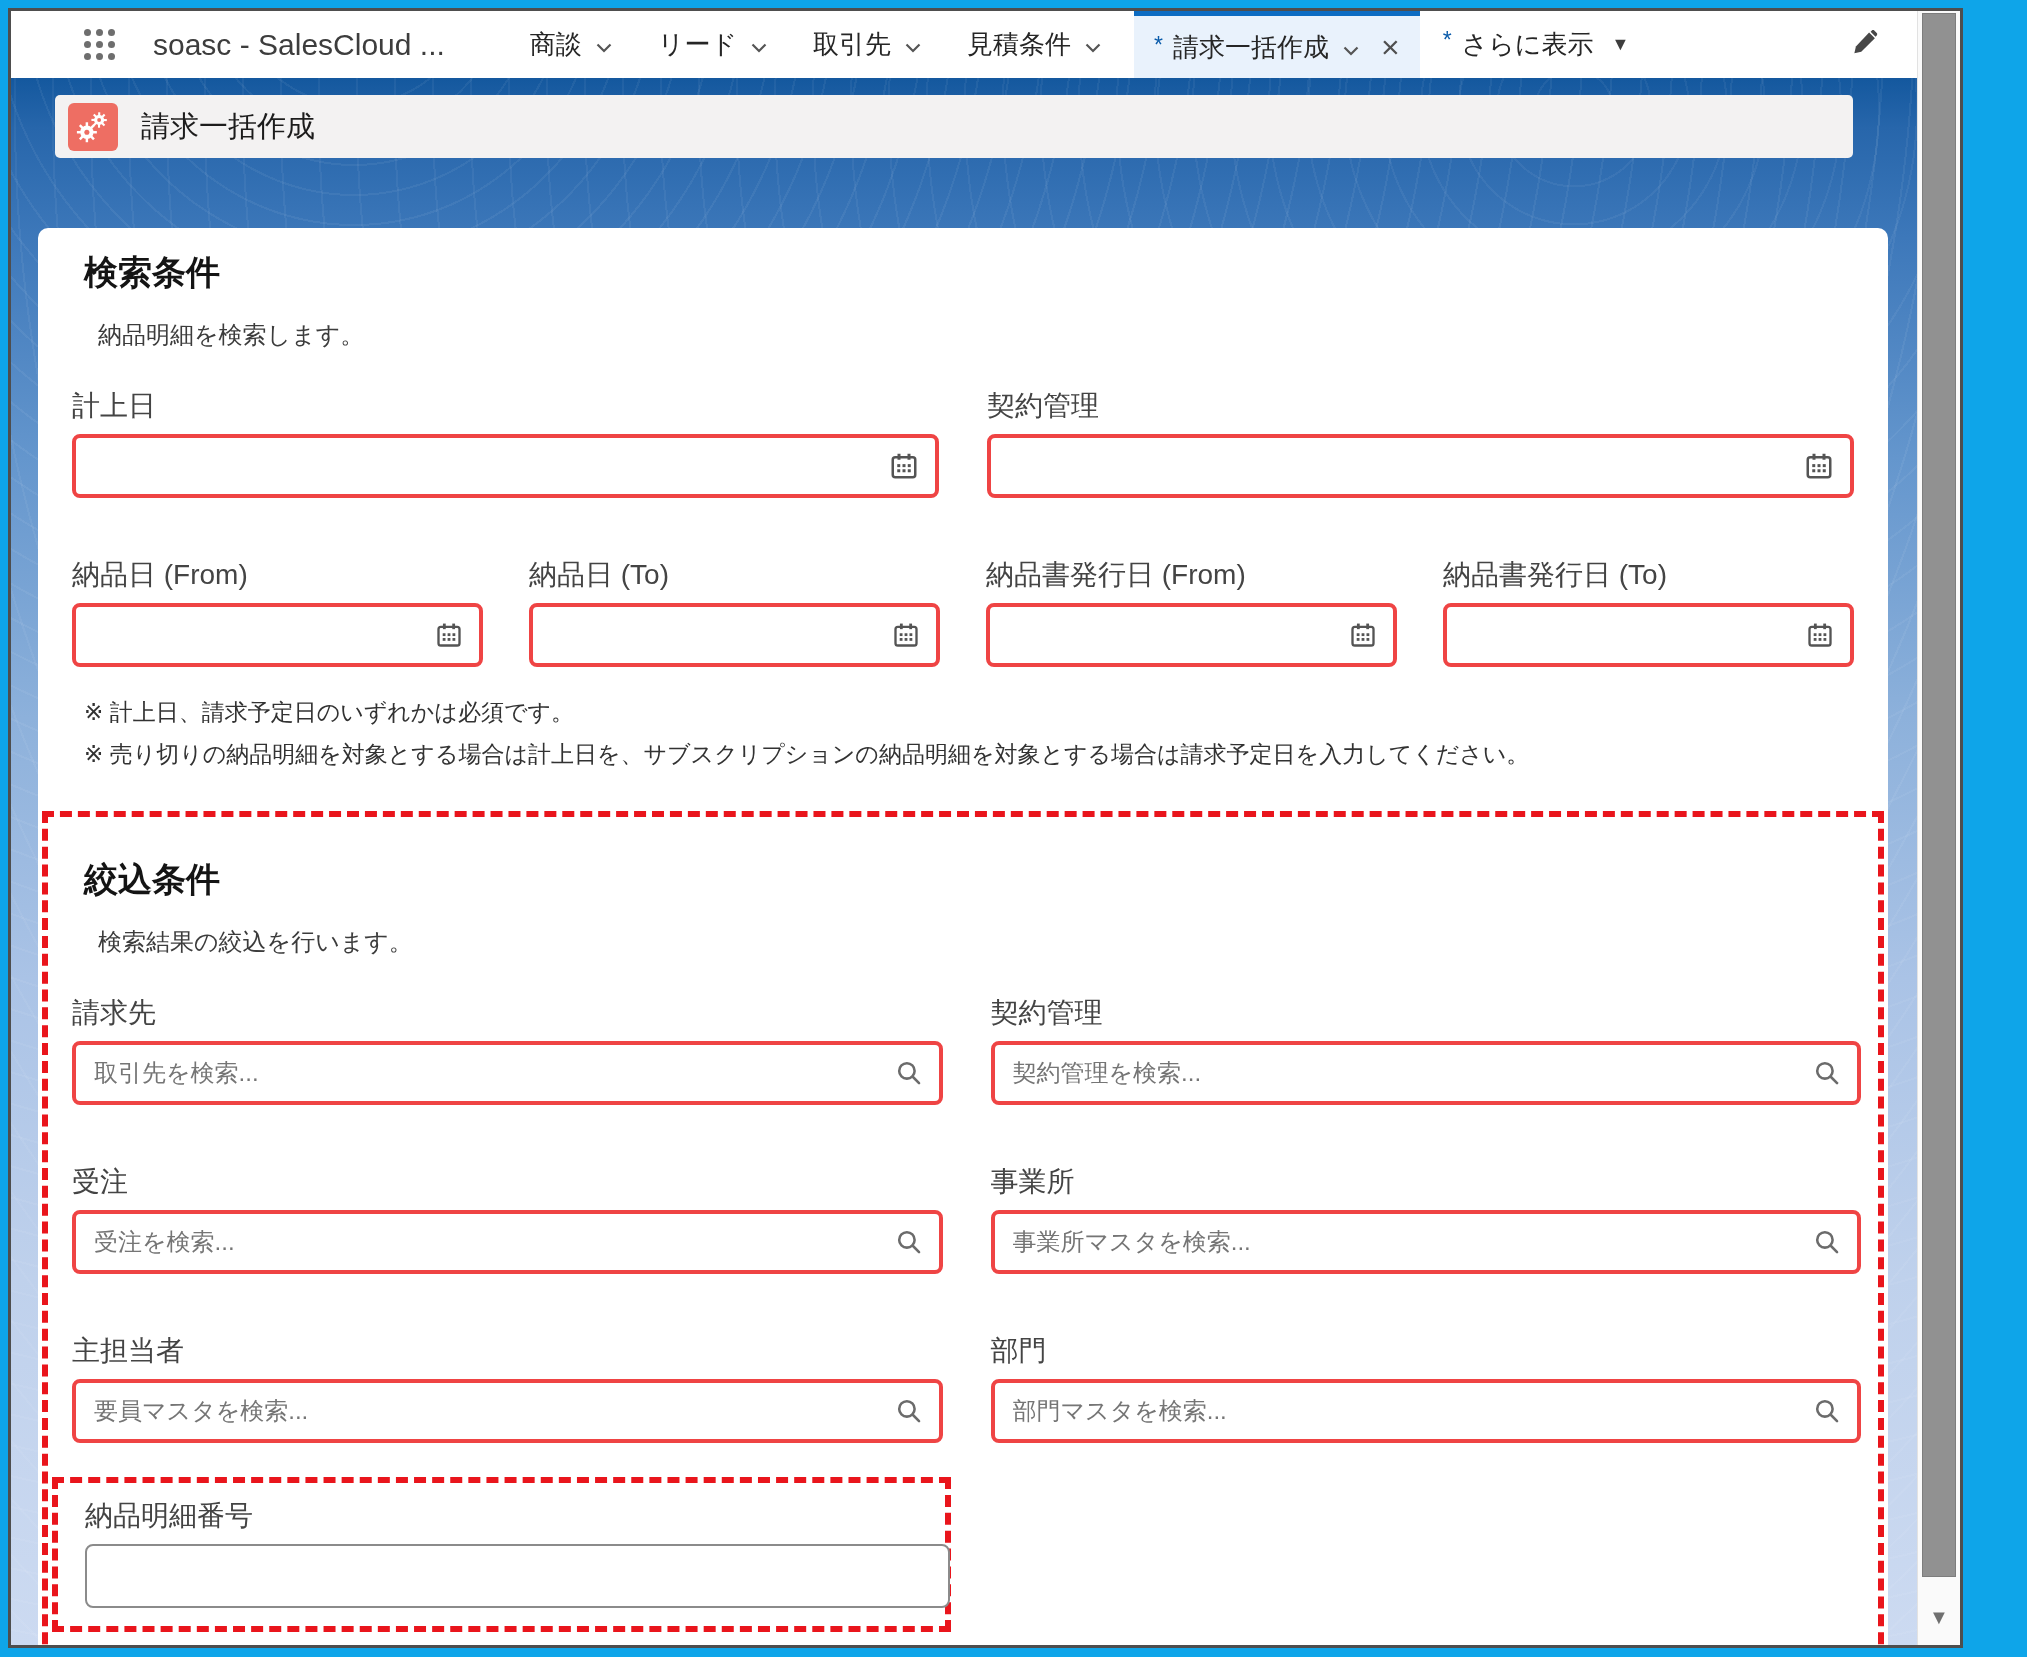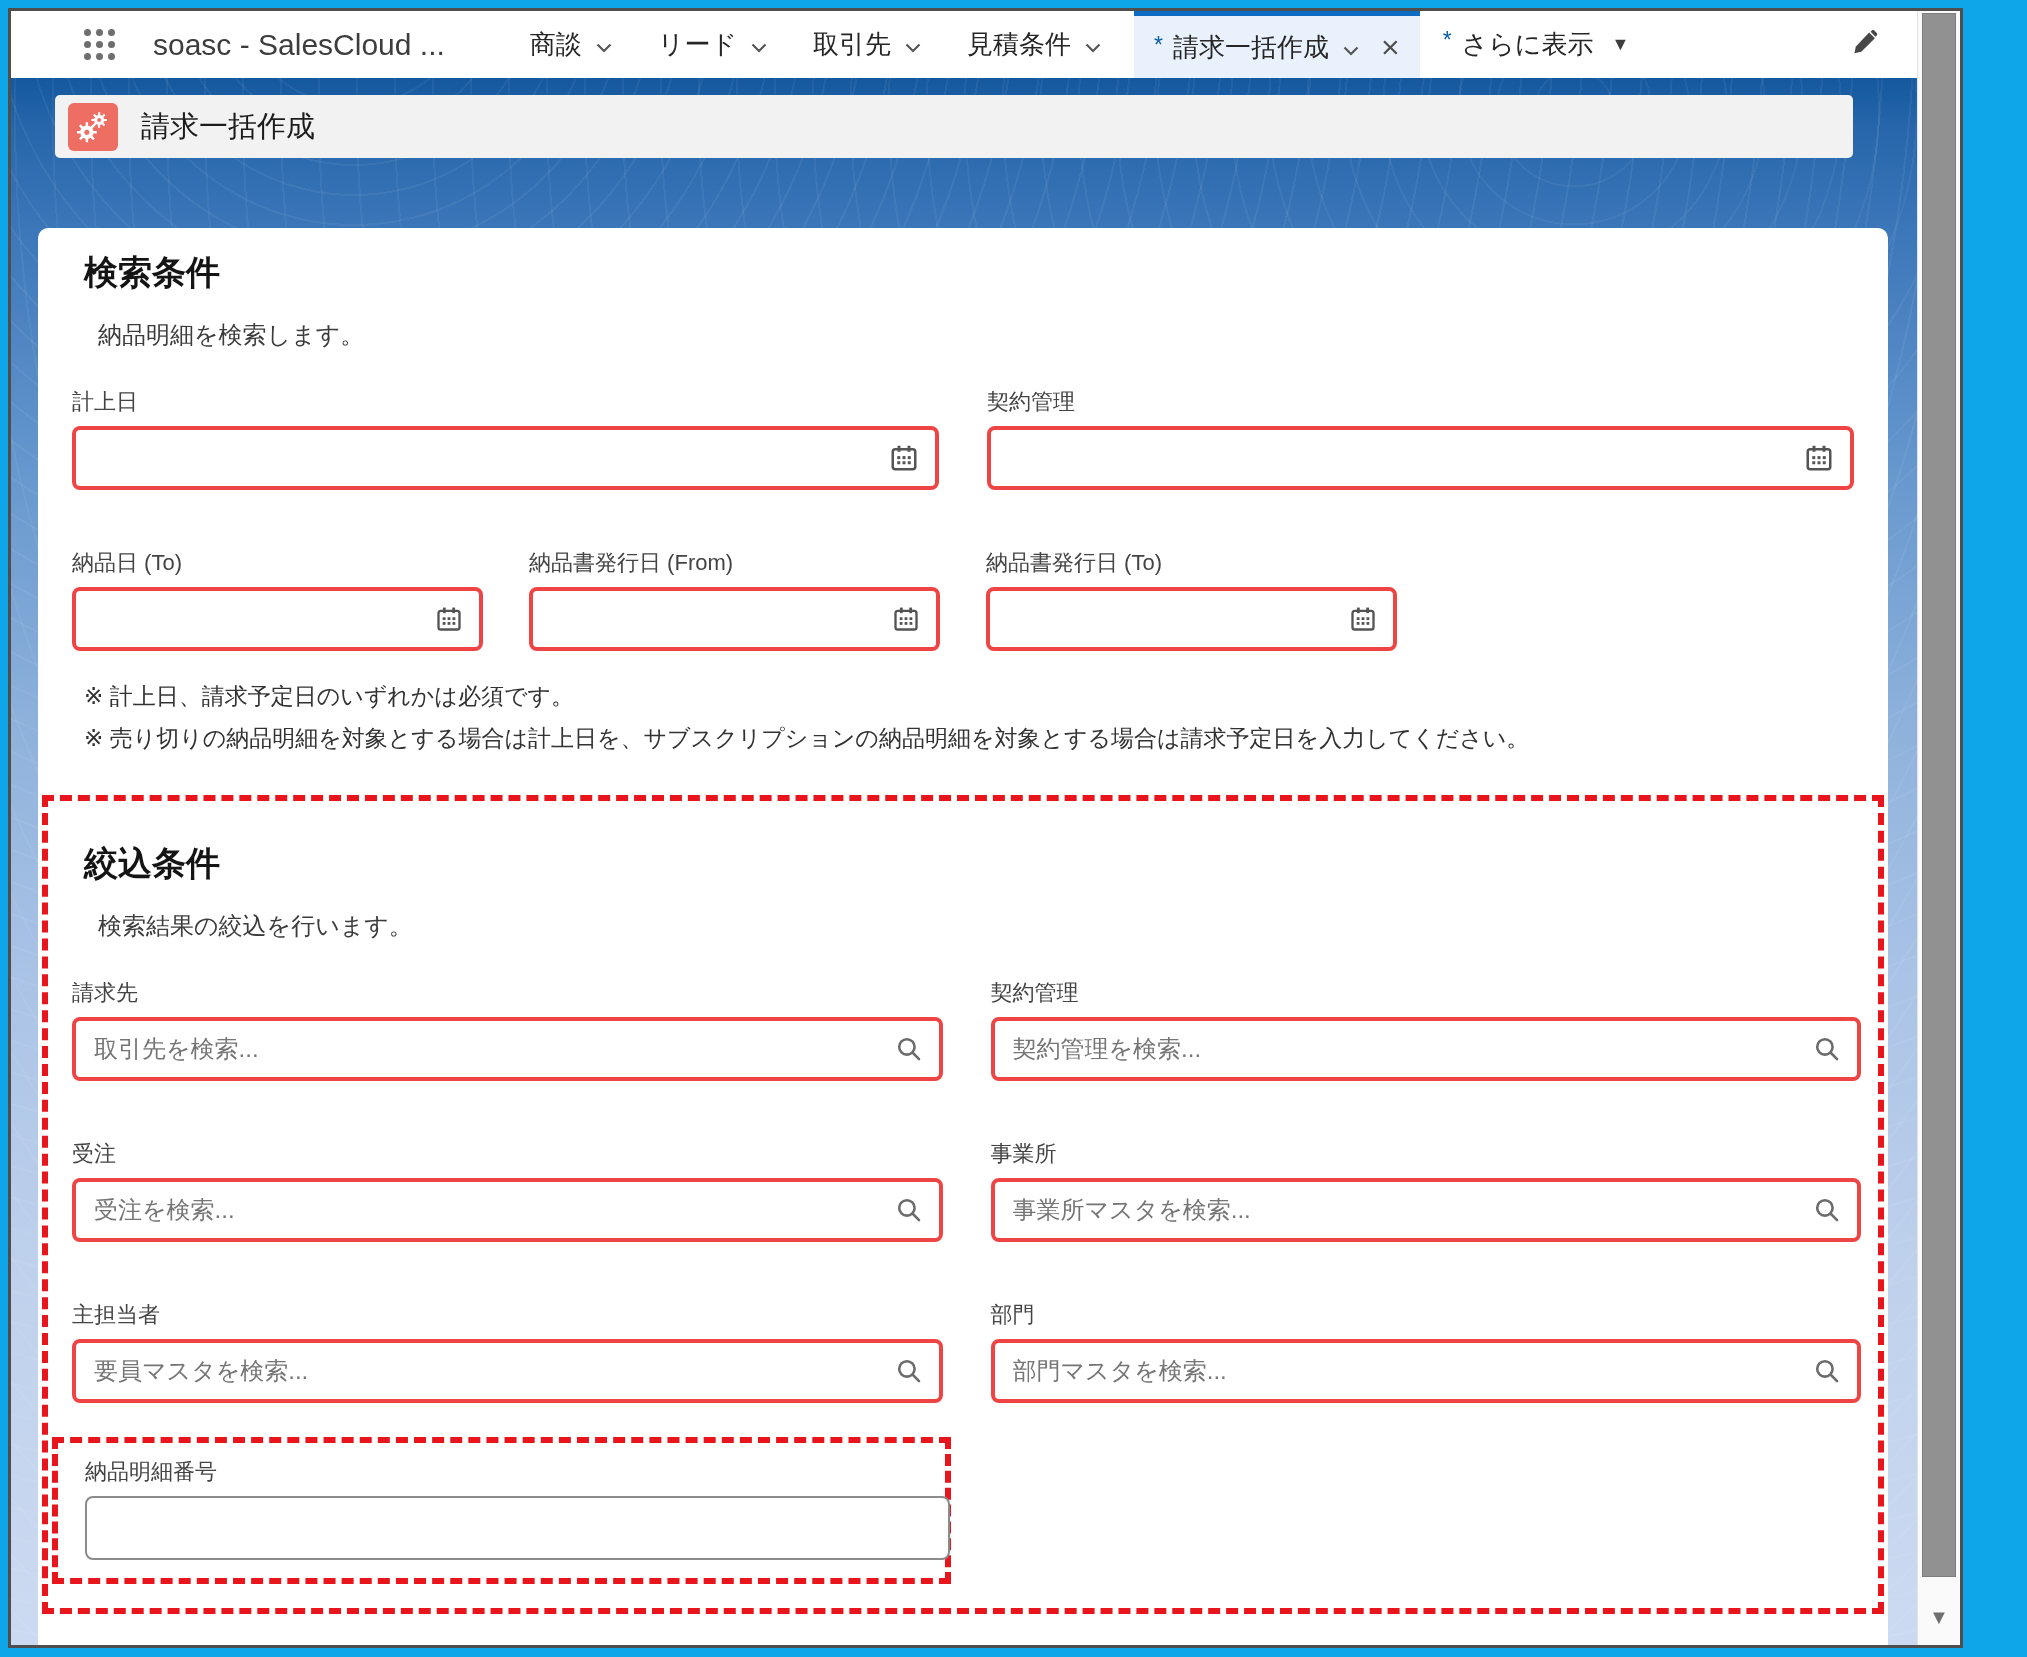--- a/index.html
+++ b/index.html
@@ -39,21 +39,21 @@
   .gear-tile{width:50px;height:48px;background:#ee6e63;border-radius:6px;display:flex;align-items:center;justify-content:center;flex:0 0 auto;}
   .page-title{margin-left:23px;font-size:29px;color:#1c1c1c;}
   .content-card{position:absolute;left:27px;top:150px;width:1850px;bottom:0;background:#fff;border-radius:10px 10px 0 0;padding:0 34px;box-sizing:border-box;overflow:hidden;}
   
   .section-h{margin:12px;font-size:34px;font-weight:700;color:#141414;}
   .section-desc{margin:23px 0 0 26px;font-size:24px;color:#3c3c3c;}
   .section-search{margin-top:22px;}
   .grid2{display:grid;grid-template-columns:1fr 1fr;column-gap:48px;}
   .grid4{display:grid;grid-template-columns:repeat(4,1fr);column-gap:46px;}
   .mt-fields{margin-top:36px;}
-  .field label{display:block;font-size:22px;color:#444;margin-bottom:9px;}
+  .field label{display:block;font-size:28px;color:#444;margin-bottom:9px;}
   .input-wrap{height:64px;border:4px solid #ef4444;border-radius:8px;background:#fff;display:flex;align-items:center;padding:0 16px;box-sizing:border-box;}
   .input-wrap input{flex:1;border:none;outline:none;font-size:24px;color:#333;background:transparent;min-width:0;font-family:inherit;}
   input::placeholder{color:#757575;opacity:1;}
   .icon-btn{display:flex;align-items:center;justify-content:center;margin-left:10px;background:none;border:none;padding:0;cursor:pointer;flex:0 0 auto;}
   .row-gap{margin-bottom:58px;}
   .notes{margin:24px 0 0 12px;font-size:23px;color:#323232;line-height:42px;}
   .notes p{margin:0;}
   
   .red-outer{margin:36px -30px 0 -30px;border:6px dashed #e9151c;padding:28px 17px 24px 24px;}
   .red-inner{width:899px;border:6px dashed #e9151c;margin:34px 0 0 -20px;padding:14px 0 18px 27px;box-sizing:border-box;}
@@ -215,20 +215,41 @@
                           <rect x="15" y="14.6" width="2.4" height="2.4"></rect>
                         </g>
                       </svg>
                     </button>
                 </div>
               </div>
             </div>
 
             <div class="grid4">
               <div class="field">
+                <label>納品日 (From)</label>
+                <div class="input-wrap">
+                  <input type="text" value="" style="">
+                  <button class="icon-btn">
+                      <svg width="28" height="28" viewBox="0 0 24 24">
+                        <rect x="3" y="5" width="18" height="16" rx="2" fill="none" stroke="#545454" stroke-width="2"></rect>
+                        <line x1="8" y1="2.2" x2="8" y2="7" stroke="#545454" stroke-width="2.4"></line>
+                        <line x1="16" y1="2.2" x2="16" y2="7" stroke="#545454" stroke-width="2.4"></line>
+                        <g fill="#545454">
+                          <rect x="6.6" y="10.5" width="2.4" height="2.4"></rect>
+                          <rect x="10.8" y="10.5" width="2.4" height="2.4"></rect>
+                          <rect x="15" y="10.5" width="2.4" height="2.4"></rect>
+                          <rect x="6.6" y="14.6" width="2.4" height="2.4"></rect>
+                          <rect x="10.8" y="14.6" width="2.4" height="2.4"></rect>
+                          <rect x="15" y="14.6" width="2.4" height="2.4"></rect>
+                        </g>
+                      </svg>
+                    </button>
+                </div>
+              </div>
+              <div class="field">
                 <label>納品日 (To)</label>
                 <div class="input-wrap">
                   <input type="text" value="" style="">
                   <button class="icon-btn">
                       <svg width="28" height="28" viewBox="0 0 24 24">
                         <rect x="3" y="5" width="18" height="16" rx="2" fill="none" stroke="#545454" stroke-width="2"></rect>
                         <line x1="8" y1="2.2" x2="8" y2="7" stroke="#545454" stroke-width="2.4"></line>
                         <line x1="16" y1="2.2" x2="16" y2="7" stroke="#545454" stroke-width="2.4"></line>
                         <g fill="#545454">
                           <rect x="6.6" y="10.5" width="2.4" height="2.4"></rect>

